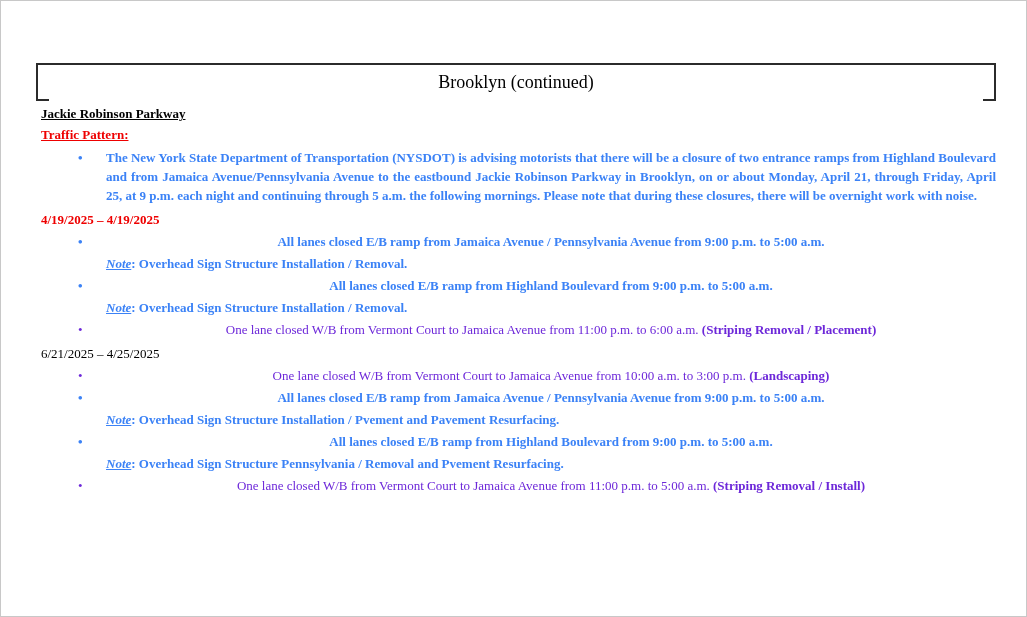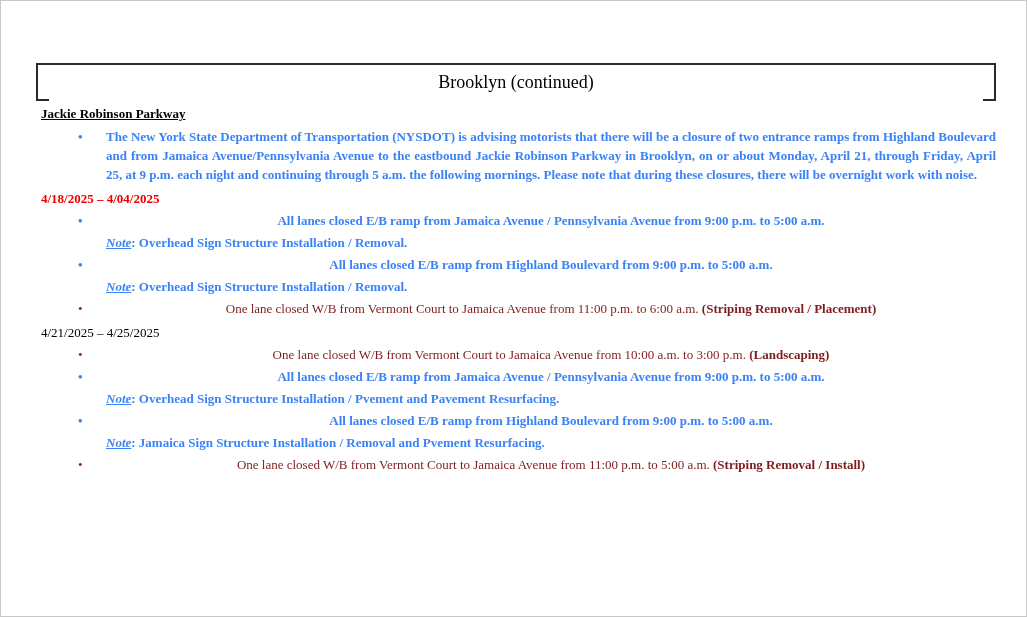--- a/index.html
+++ b/index.html
@@ -25,85 +25,86 @@
   }
   .title-box::before { left:0; }
   .title-box::after  { right:0; }
   .title-text { font-weight:normal; font-size:18px; padding-top:7px; display:block; }
   .content { margin:2px 30px 12px 40px; font-size:13px; line-height:19px; }
   .h-road    { font-weight:bold; text-decoration:underline; line-height:21px; }
   .h-pattern { color:#ee0000; font-weight:bold; text-decoration:underline; line-height:21px; }
   .bullet { position:relative; padding-left:65px; margin-top:3px;text-align:center; }
   .bullet::before { content:"\2022"; position:absolute; left:37px; top:0; }
   .red  { color:#3b82f6; font-weight:bold; }
-  .black { color:#7f1d1d; font-weight:normal; }
+  .black { color:#6d28d9; font-weight:normal; }
   .justify { text-align:justify; }
   .note { padding-left:65px; margin-top:3px; }
   .note-label { text-decoration:underline;font-style:italic; }
   .date-line { margin-top:5px; }
   .date-red   { color:#ee0000; font-weight:bold; }
   .date-black { color:#000; font-weight:normal; }
   .sfx { font-weight:bold; }
 </style>
 </head>
 <body>
 
 <div class="page">
 
   <div class="title-box">
     <span class="title-text">Brooklyn (continued)</span>
   </div>
 
   <div class="content">
 
     <div class="h-road">Jackie Robinson Parkway</div>
+    <div class="h-pattern">Traffic Pattern:</div>
 
     <div class="bullet red justify">
       <span>The New York State Department of Transportation (NYSDOT) is advising motorists that there will be a closure of two entrance ramps from Highland Boulevard and from Jamaica Avenue/Pennsylvania Avenue to the eastbound Jackie Robinson Parkway in Brooklyn, on or about Monday, April 21, through Friday, April 25, at 9 p.m. each night and continuing through 5 a.m. the following mornings. Please note that during these closures, there will be overnight work with noise.</span>
     </div>
 
-    <div class="date-line date-red">4/18/2025 – 4/04/2025</div>
+    <div class="date-line date-red">4/19/2025 – 4/19/2025</div>
 
     <div class="bullet red">
       <span>All lanes closed E/B ramp from Jamaica Avenue / Pennsylvania Avenue from 9:00 p.m. to 5:00 a.m.</span>
     </div>
     <div class="note red">
       <span class="note-label">Note</span><span>: Overhead Sign Structure Installation / Removal.</span>
     </div>
 
     <div class="bullet red">
       <span>All lanes closed E/B ramp from Highland Boulevard from 9:00 p.m. to 5:00 a.m.</span>
     </div>
     <div class="note red">
       <span class="note-label">Note</span><span>: Overhead Sign Structure Installation / Removal.</span>
     </div>
 
     <div class="bullet black">
       <span>One lane closed W/B from Vermont Court to Jamaica Avenue from 11:00 p.m. to 6:00 a.m. </span><span class="sfx">(Striping Removal / Placement)</span>
     </div>
 
-    <div class="date-line date-black">4/21/2025 – 4/25/2025</div>
+    <div class="date-line date-black">6/21/2025 – 4/25/2025</div>
 
 
     <div class="bullet black">
       <span>One lane closed W/B from Vermont Court to Jamaica Avenue from 10:00 a.m. to 3:00 p.m. </span><span class="sfx">(Landscaping)</span>
     </div>
 
     <div class="bullet red">
       <span>All lanes closed E/B ramp from Jamaica Avenue / Pennsylvania Avenue from 9:00 p.m. to 5:00 a.m.</span>
     </div>
     <div class="note red">
       <span class="note-label">Note</span><span>: Overhead Sign Structure Installation / Pvement and Pavement Resurfacing.</span>
     </div>
 
     <div class="bullet red">
       <span>All lanes closed E/B ramp from Highland Boulevard from 9:00 p.m. to 5:00 a.m.</span>
     </div>
     <div class="note red">
-      <span class="note-label">Note</span><span>: Jamaica Sign Structure Installation / Removal and Pvement Resurfacing.</span>
+      <span class="note-label">Note</span><span>: Overhead Sign Structure Pennsylvania / Removal and Pvement Resurfacing.</span>
     </div>
 
     <div class="bullet black">
       <span>One lane closed W/B from Vermont Court to Jamaica Avenue from 11:00 p.m. to 5:00 a.m. </span><span class="sfx">(Striping Removal / Install)</span>
     </div>
 
   </div>
 </div>
 
 </body></html>

